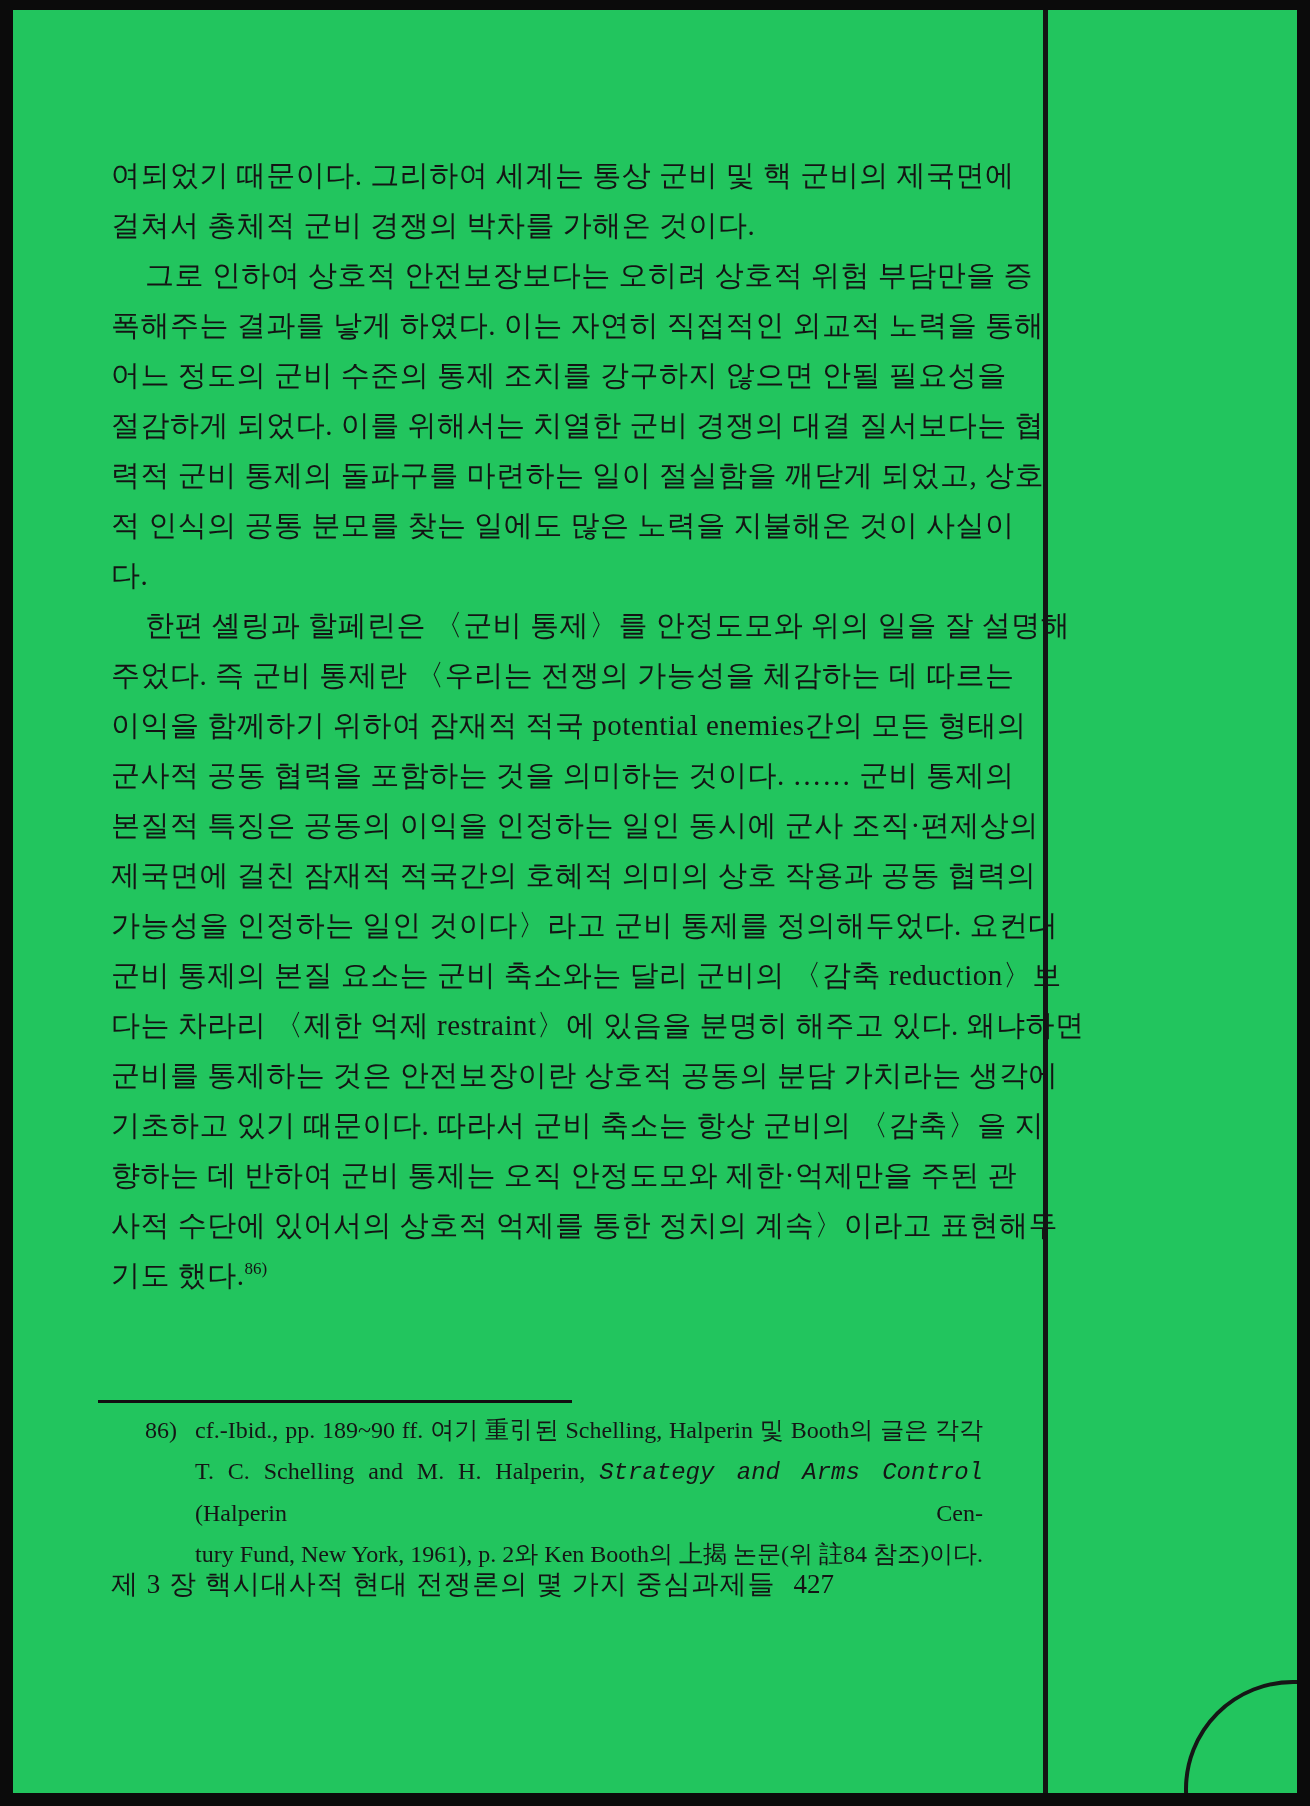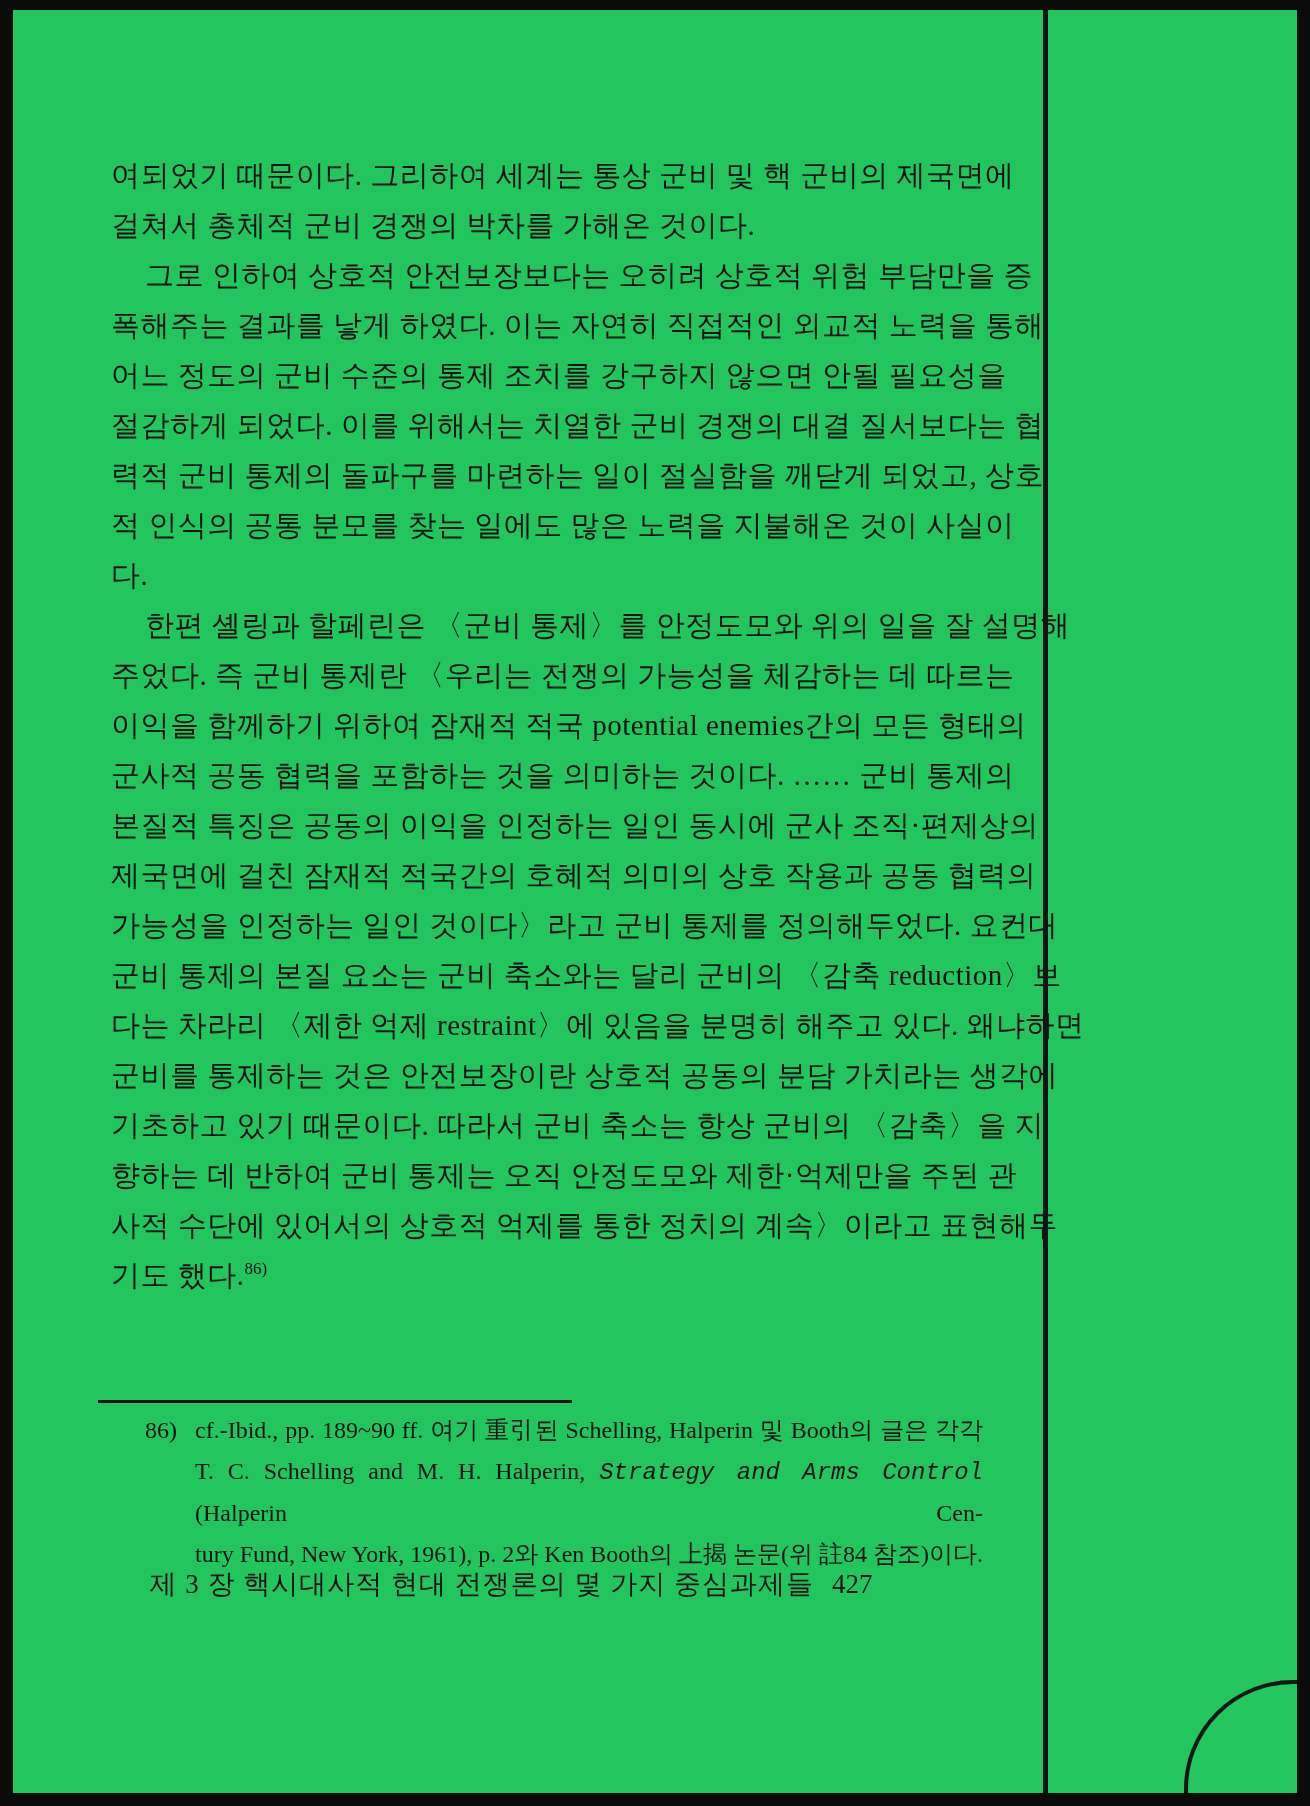--- a/index.html
+++ b/index.html
@@ -73,21 +73,21 @@
     text-align-last: justify;
     padding-left: 50px;
   }
   .fn-line.first { padding-left: 0; }
   .fn-line.last { text-align-last: left; }
   .fn-marker { display: inline-block; width: 50px; letter-spacing: 0; }
   .footer-line {
     position: absolute;
     left: 98px; top: 1556px;
     width: 800px;
-    text-align: center;
+    text-align: left;
     font-size: 27px;
     color: #141414;
     letter-spacing: 1px;
   }
   .footer-page-num { margin-left: 18px; letter-spacing: 0; }
   i { font-style: italic; font-family: Liberation Mono, monospace; }
 </style>
 </head>
 <body>
 

